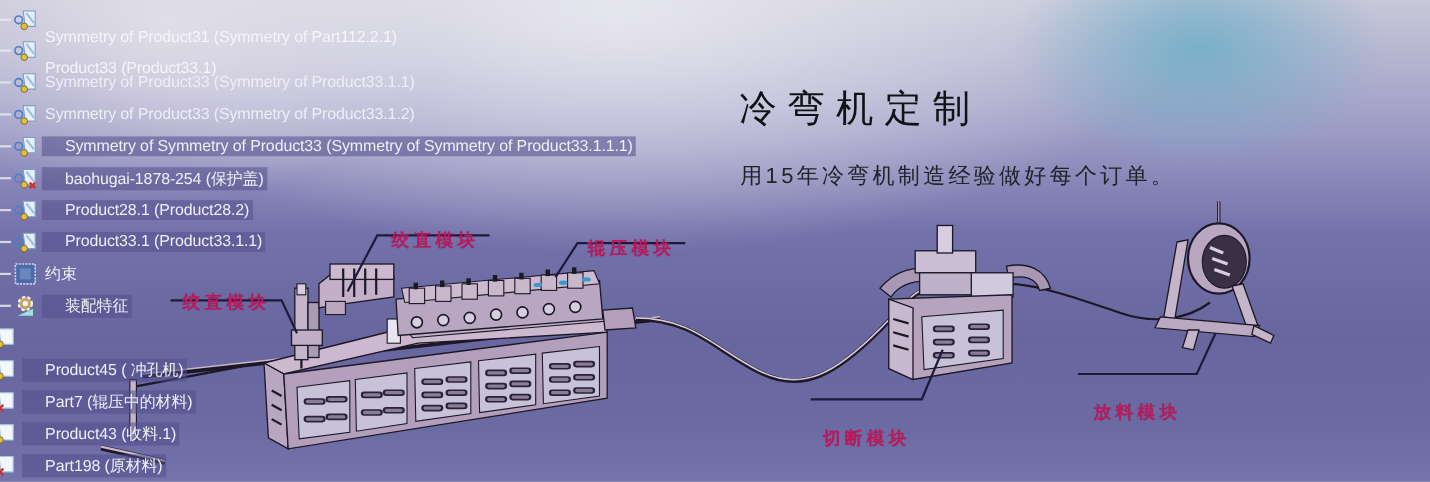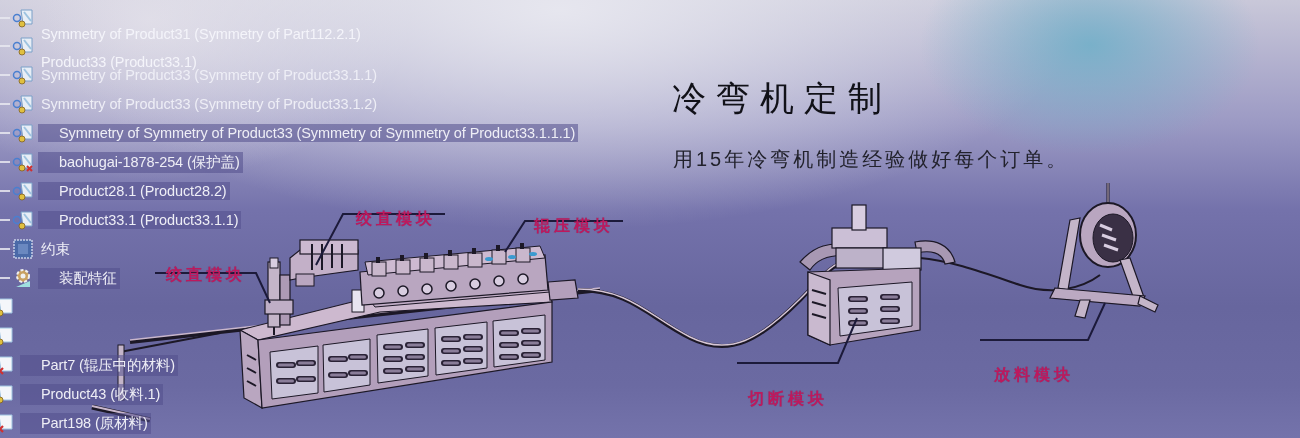--- a/index.html
+++ b/index.html
@@ -376,20 +376,21 @@
           </svg>
       </span>
     </div>
     <div class="tree-row" style="top:320px">
       <span class="tree-icon" style="margin-left:-6px">
         <svg viewBox="0 0 22 22">
             <path d="M5 3 L18 3 L18 17 L7 17 Z" fill="#f4f6fa" stroke="#9ec3e0" stroke-width="1"></path>
             <circle cx="6" cy="17" r="3" fill="#e0c040" stroke="#806020" stroke-width="0.8"></circle>
           </svg>
       </span>
+      <span class="tree-label hl">Product45 ( 冲孔机)</span>
     </div>
     <div class="tree-row" style="top:349px">
       <span class="tree-icon" style="margin-left:-6px">
         <svg viewBox="0 0 22 22">
             <path d="M5 3 L18 3 L18 17 L7 17 Z" fill="#f4f6fa" stroke="#9ec3e0" stroke-width="1"></path>
             <path d="M3 14 L9 20 M9 14 L3 20" stroke="#d03030" stroke-width="2.2"></path>
           </svg>
       </span>
       <span class="tree-label hl">Part7 (辊压中的材料)</span>
     </div>

